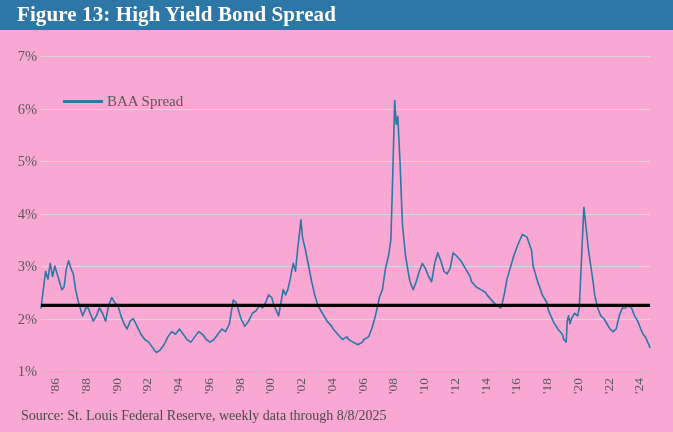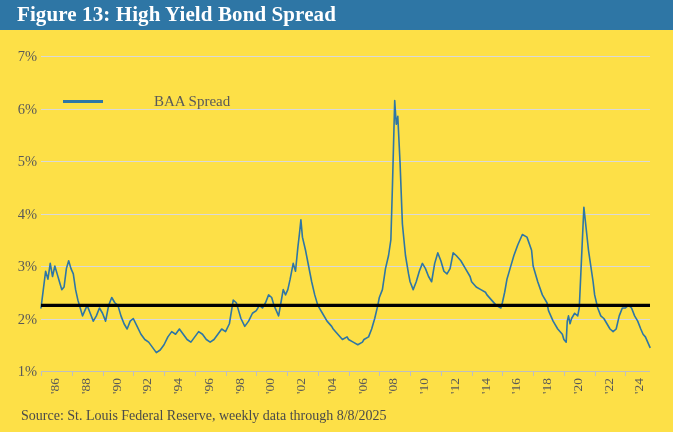--- a/index.html
+++ b/index.html
@@ -7,21 +7,21 @@
     padding: 0;
     background: #ffffff;
   }
   body {
     font-family: "Liberation Sans", sans-serif;
   }
   #page {
     position: relative;
     width: 673px;
     height: 432px;
-    background: #fde047;
+    background: #f9a8d4;
     overflow: hidden;
   }
   
   #title-banner {
     position: absolute;
     left: 0;
     top: 0;
     width: 673px;
     height: 30px;
     background: #2e76a5;
@@ -128,21 +128,20 @@
   .legend-swatch {
     display: block;
     width: 40px;
     height: 3px;
   }
   .legend-label {
     font-size: 15px;
     color: #595959;
     font-family: "Liberation Serif", serif;
     line-height: 1;
-    margin-left: 47px;
   }
   
   #source-note {
     position: absolute;
     left: 21px;
     top: 408px;
     font-size: 14px;
     color: #4a4a4a;
     font-family: "Liberation Serif", serif;
     white-space: nowrap;

